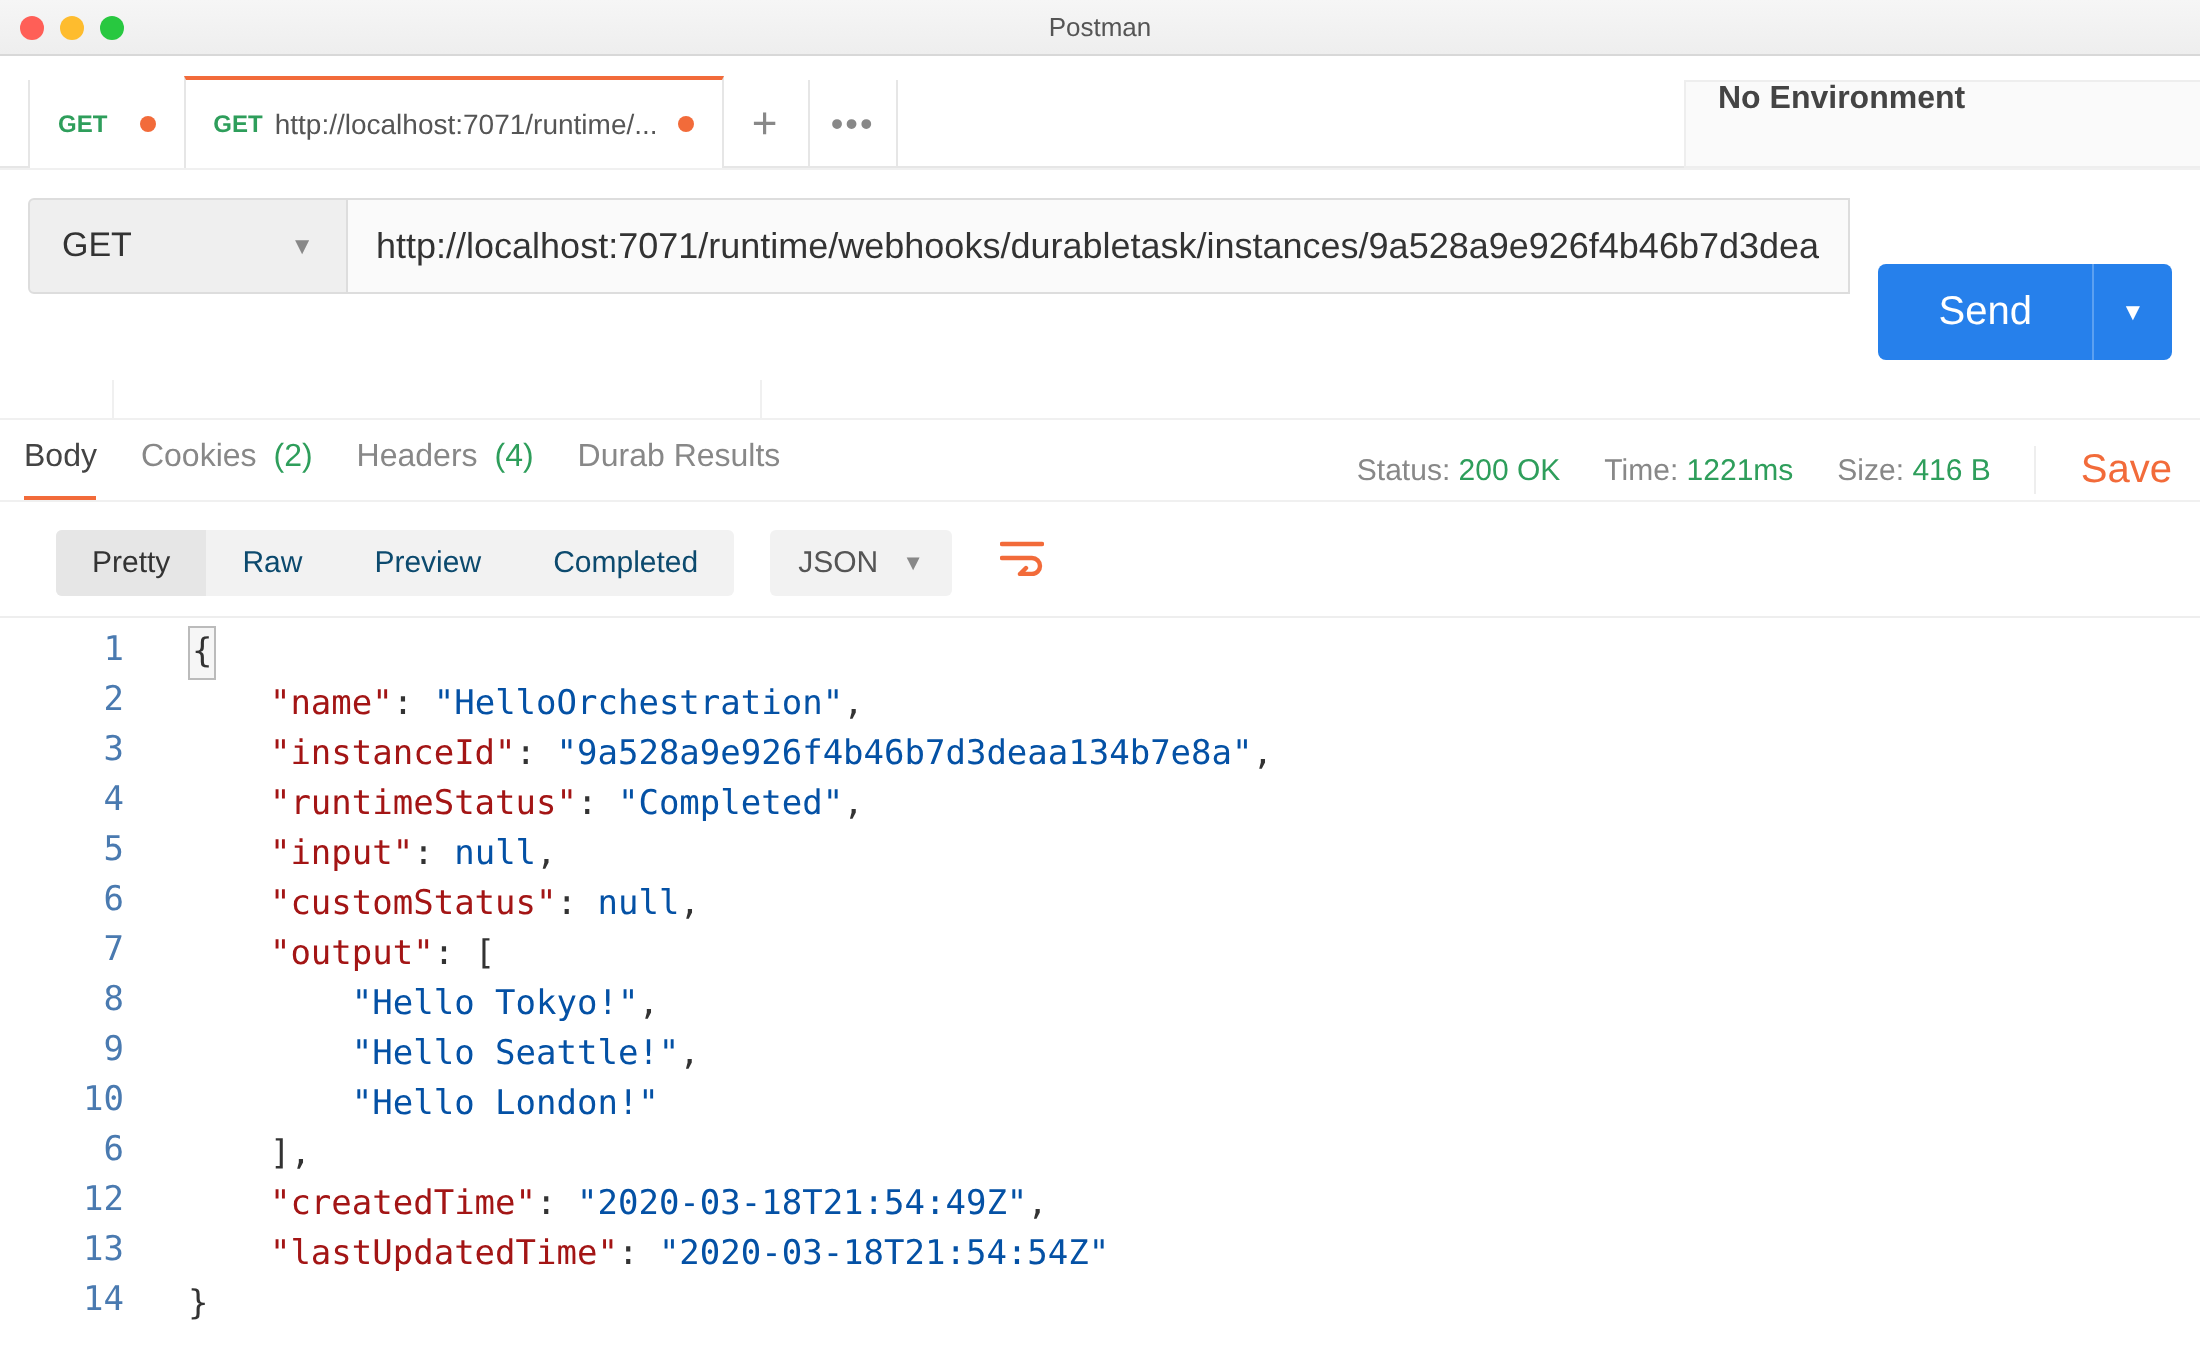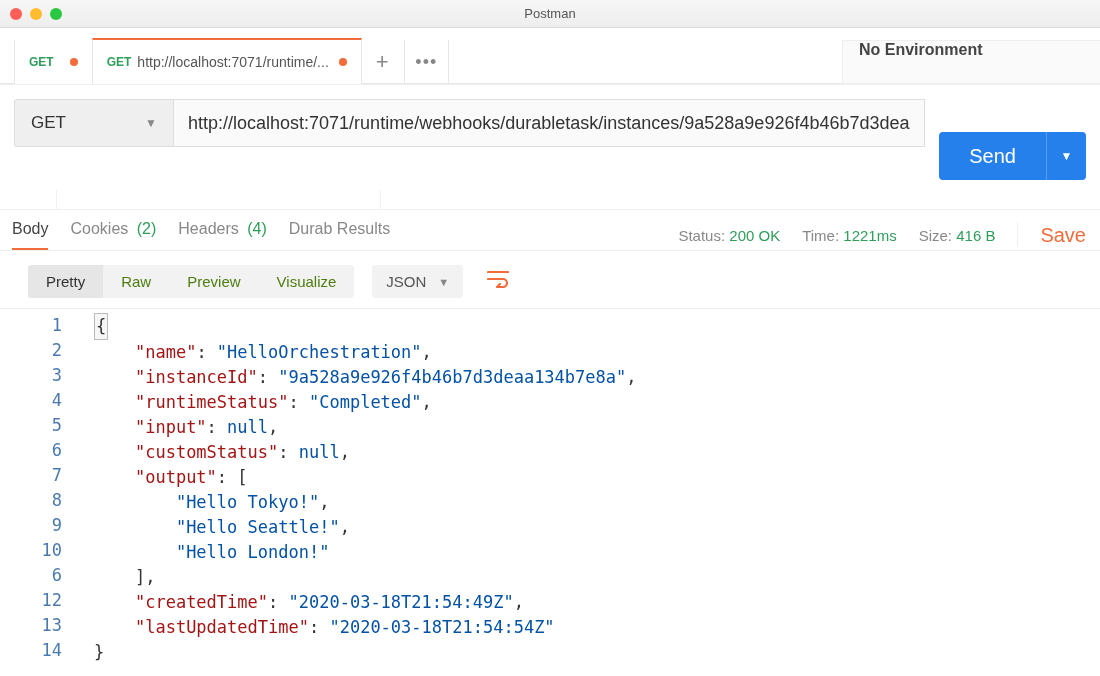--- a/index.html
+++ b/index.html
@@ -30,21 +30,21 @@
 .resp-header { display:flex; align-items:center; padding: 10px 14px 0 12px; }
 .resp-tabs { display:flex; gap:22px; }
 .resp-tab { font-size:16px; color:#888; padding-bottom:10px; cursor:pointer; }
 .resp-tab.active { color:#444; border-bottom:2px solid #f26b3a; }
 .resp-tab .count { color:#2e9e5b; margin-left:4px; }
 .resp-meta { margin-left:auto; display:flex; gap:22px; align-items:center; font-size:15px; color:#888; }
 .resp-meta .val { color:#2e9e5b; }
 .save { color:#f26b3a; font-size:20px; cursor:pointer; }
 .format-row { display:flex; align-items:center; gap:18px; padding: 14px 14px 10px 28px; border-top:1px solid #f0f0f0; }
 .seg { display:flex; background:#f2f2f2; border-radius:3px; overflow:hidden; }
-.seg .sbtn { padding:8px 18px; font-size:15px; color:#4d7c0f; cursor:pointer; }
+.seg .sbtn { padding:8px 18px; font-size:15px; color:#0c4a6e; cursor:pointer; }
 .seg .sbtn.active { color:#333; background:#e6e6e6; }
 .lang { display:flex; align-items:center; background:#f2f2f2; border-radius:3px; padding:8px 14px; font-size:15px; color:#555; cursor:pointer; gap:12px; }
 .lang .caret { font-size:11px; color:#888; }
 .wrap-icon { color:#f26b3a; font-size:20px; cursor:pointer; padding:4px 6px; }
 .code-area { display:flex; font-family: "SFMono-Regular", Menlo, Consolas, monospace; font-size:17px; line-height:25px; border-top:1px solid #eee; }
 .gutter { width:80px; text-align:right; color:#4a7ab0; padding: 4px 18px 0 0; user-select:none; background:#fff; }
 .gutter div { height:25px; }
 .code { flex:1; padding: 4px 0 0 14px; white-space: pre; overflow:hidden; }
 .tok-br { color:#333; }
 .tok-key { color:#a31515; }
@@ -130,21 +130,21 @@
     <div style="width:1px;height:24px;background:#eee;"></div>
     <div class="save">Save</div>
   </div>
 </div>
 
 <div class="format-row">
   <div class="seg">
     <div class="sbtn active">Pretty</div>
     <div class="sbtn">Raw</div>
     <div class="sbtn">Preview</div>
-    <div class="sbtn">Visualize</div>
+    <div class="sbtn">Completed</div>
   </div>
   <div class="lang">
     <span>JSON</span>
     <span class="caret">▼</span>
   </div>
   <div class="wrap-icon">
     <svg width="22" height="18" viewBox="0 0 22 18">
         <path d="M1 2 H21 M1 9 H16 A4 4 0 0 1 16 17 H10 M10 17 L13 14 M10 17 L13 20" stroke="#f26b3a" stroke-width="2.2" fill="none" stroke-linecap="round"></path>
       </svg>
   </div>

